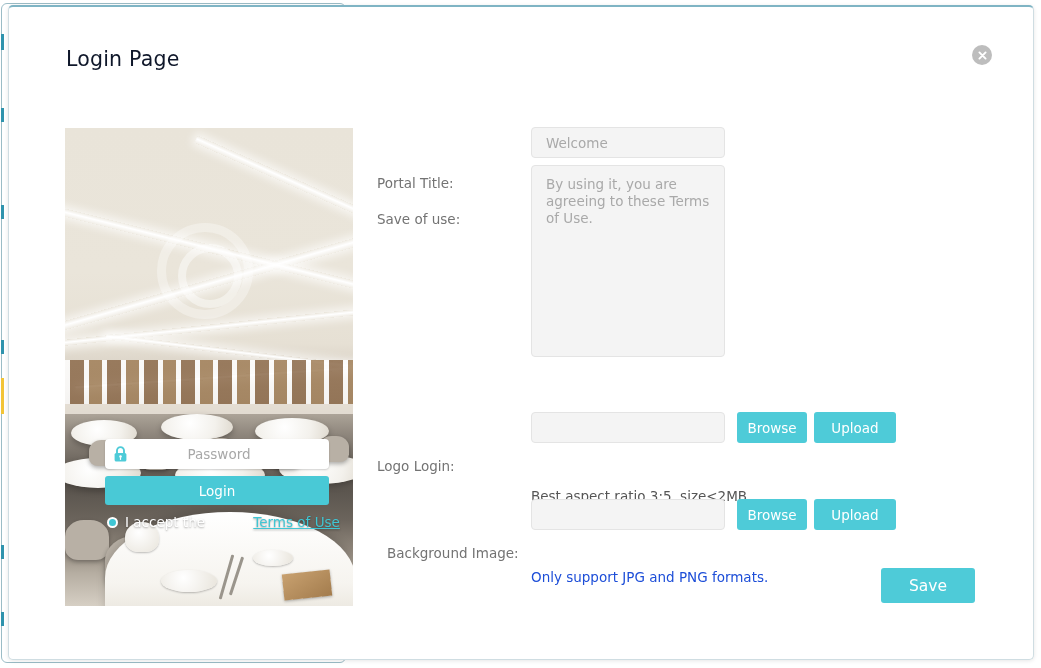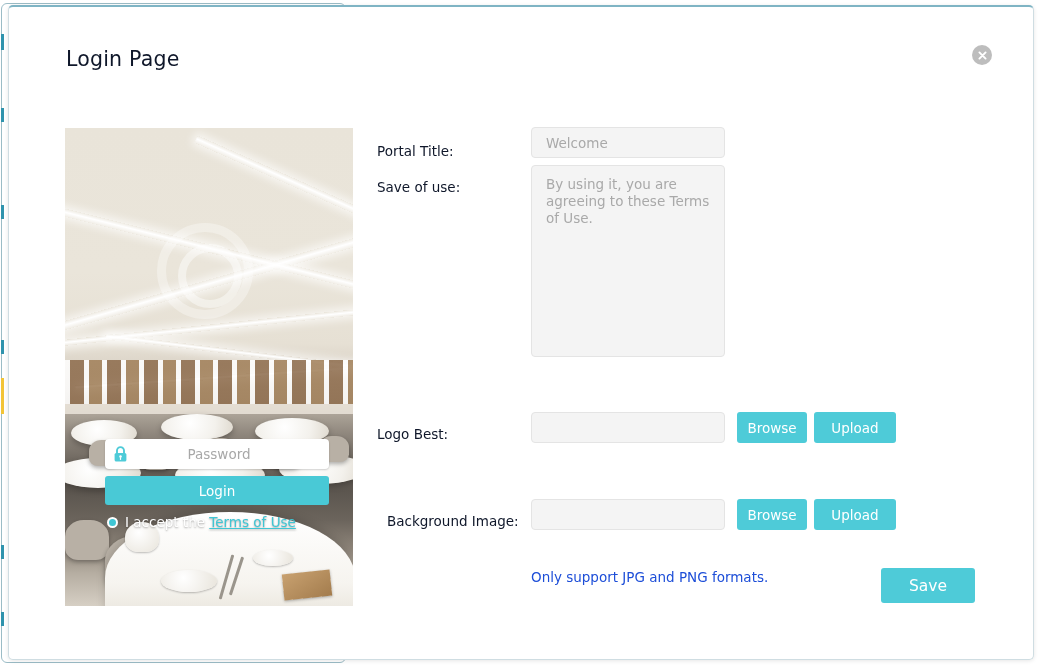--- a/index.html
+++ b/index.html
@@ -247,28 +247,30 @@
   .accept-text {
     font-size: 13.5px;
     color: #ffffff;
     text-shadow: 0 1px 2px rgba(0,0,0,0.35);
     white-space: nowrap;
   }
   .terms-link {
     color: #3fc6d4;
     text-decoration: underline;
     cursor: pointer;
+    margin-left: 44px;
   }
 
   
   .form-label {
     position: absolute;
     font-size: 13.5px;
-    color: #0f172a;
+    color: #737373;
     white-space: nowrap;
+    margin-top: 32px;
   }
   .hint-text {
     position: absolute;
     font-size: 13.5px;
     color: #555555;
     white-space: nowrap;
   }
   .muted-note {
     position: absolute;
     font-size: 13.5px;
@@ -416,25 +418,26 @@
 
       </div>
     </div>
 
     <div class="form-label" style="left:368px; top:136px;">Portal Title:</div>
     <input class="txt-input" style="left: 522px; top: 120px; width: 194px; height: 31px;" placeholder="Welcome">
 
     <div class="form-label" style="left:368px; top:172px;">Save of use:</div>
     <textarea class="txt-area" style="left: 522px; top: 158px; width: 194px; height: 192px;" placeholder="By using it, you are agreeing to these Terms of Use."></textarea>
 
-    <div class="form-label" style="left:368px; top:419px;">Logo Best:</div>
+    <div class="form-label" style="left:368px; top:419px;">Logo Login:</div>
     <input class="txt-input" style="left: 522px; top: 405px; width: 194px; height: 31px;" placeholder="">
     <button class="btn-teal" style="left:728px; top:405px; width:70px; height:31px;">Browse</button>
     <button class="btn-teal" style="left:805px; top:405px; width:82px; height:31px;">Upload</button>
 
+    <div class="hint-text" style="left:522px; top:481px;">Best aspect ratio 3:5, size&lt;2MB</div>
     <div class="form-label" style="left:378px; top:506px;">Background Image:</div>
     <input class="txt-input" style="left: 522px; top: 492px; width: 194px; height: 31px;" placeholder="">
     <button class="btn-teal" style="left:728px; top:492px; width:70px; height:31px;">Browse</button>
     <button class="btn-teal" style="left:805px; top:492px; width:82px; height:31px;">Upload</button>
 
     <div class="muted-note" style="left:522px; top:562px;">Only support JPG and PNG formats.</div>
     <button class="btn-save" style="left:872px; top:561px; width:94px; height:35px;">Save</button>
 
   </div>
 </div>

